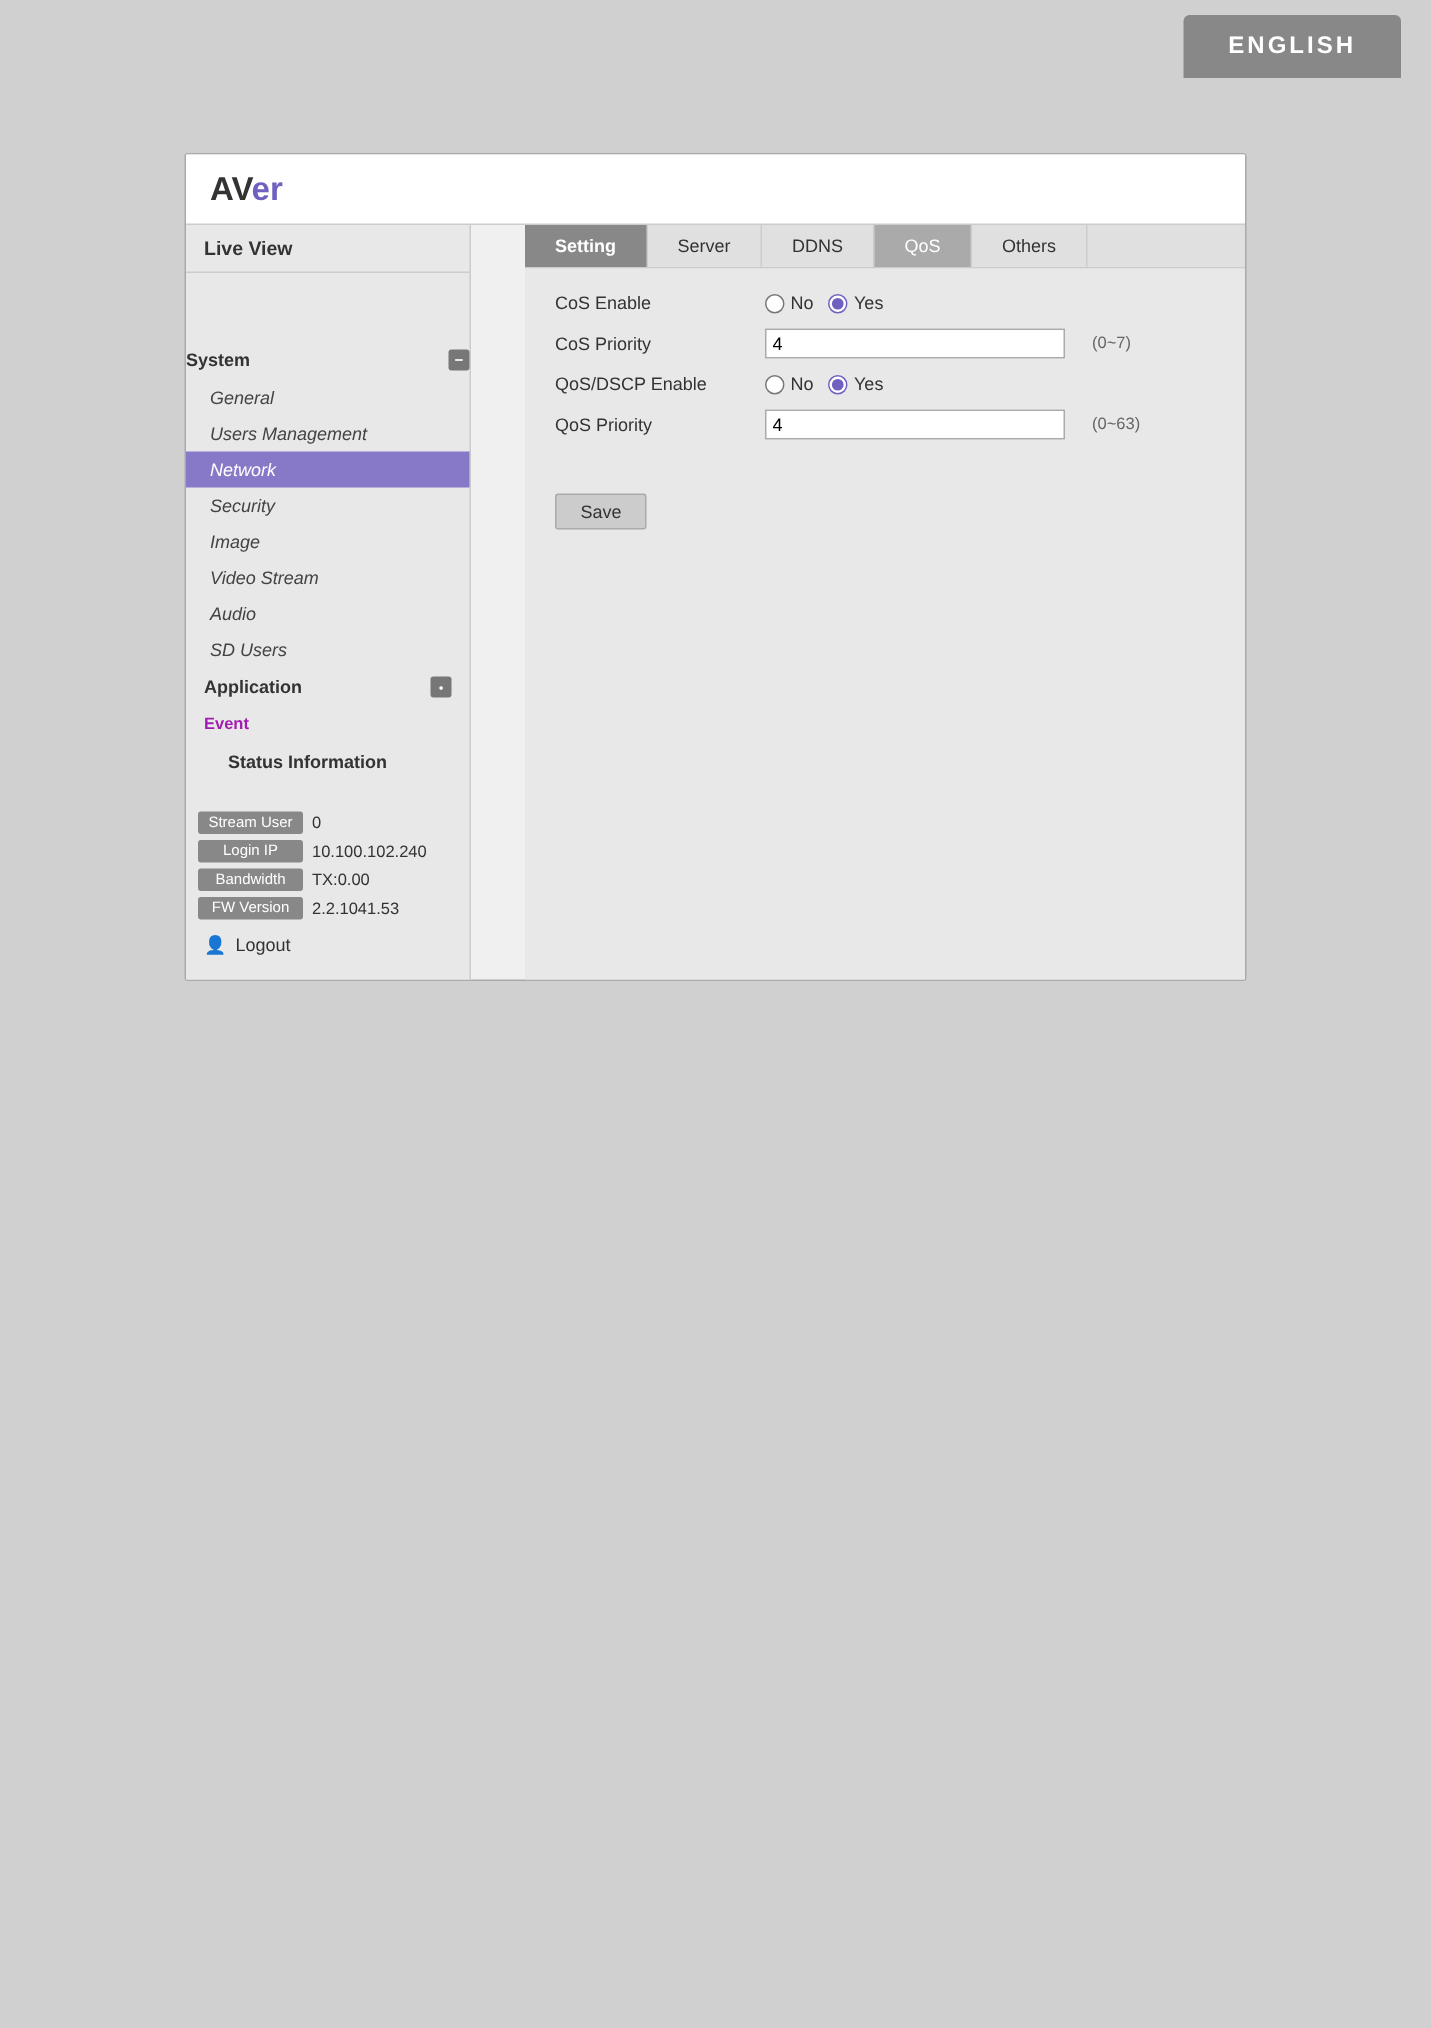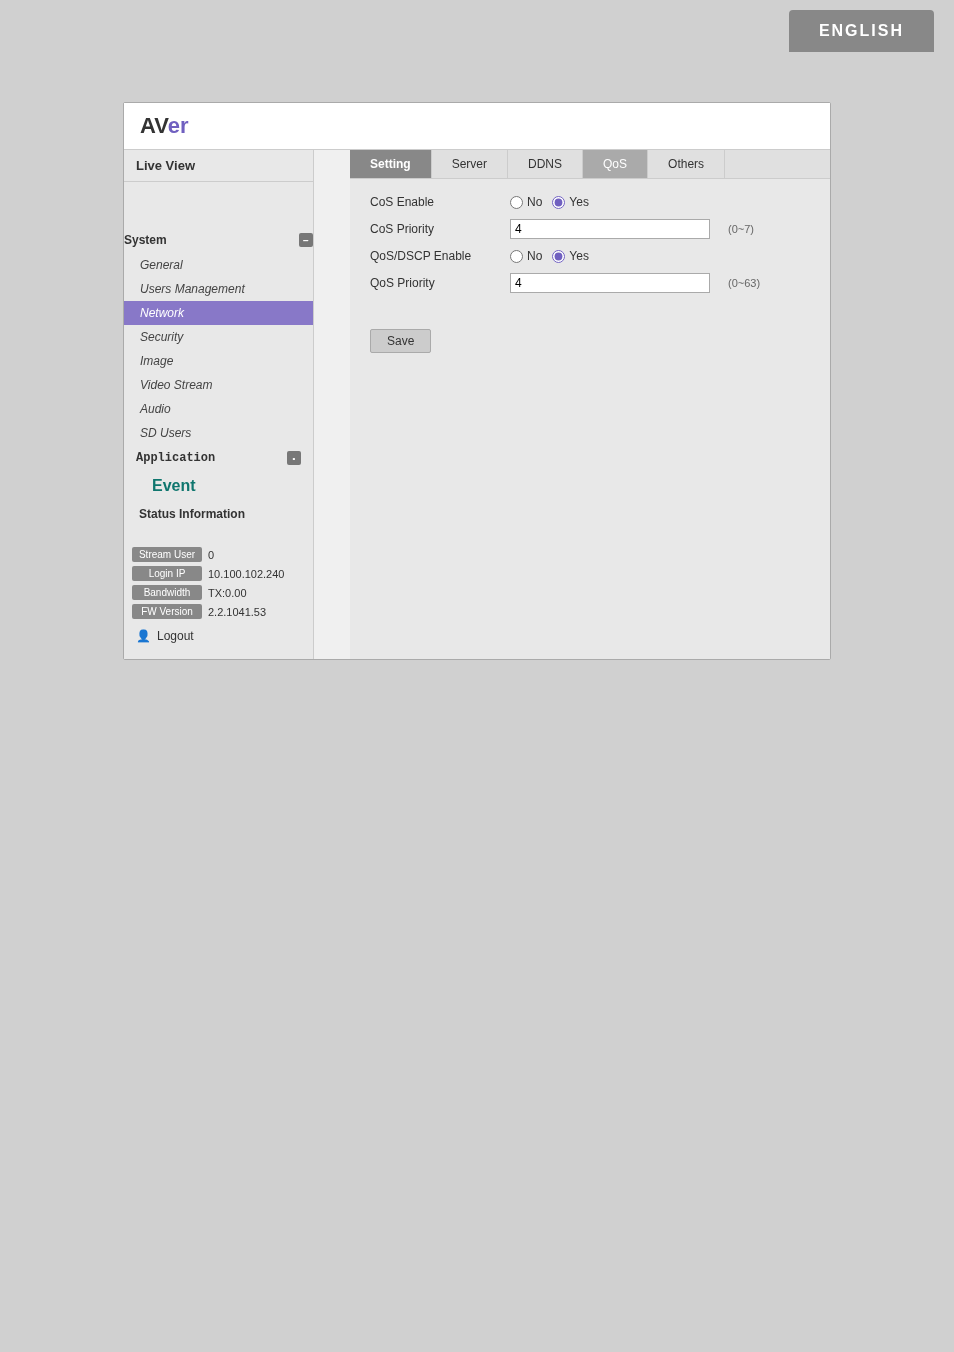--- a/index.html
+++ b/index.html
@@ -115,43 +115,42 @@
 
     .sidebar-app-section {
       display: flex;
       align-items: flex-start;
       justify-content: space-between;
       padding: 6px 12px;
       font-weight: bold;
       color: #333;
       font-size: 12px;
       cursor: pointer;
-      font-family: Liberation Mono, monospace;
     }
     .sidebar-app-section .dot-icon {
       background: #777;
       color: #fff;
       width: 14px;
       height: 14px;
       display: flex;
       align-items: center;
       justify-content: center;
       font-size: 8px;
       border-radius: 2px;
     }
 
     .sidebar-event {
+      padding: 6px 12px;
+      font-weight: bold;
+      color: #a21caf;
+      font-size: 11px;
+      cursor: pointer;
+    }
+    .sidebar-status {
       padding: 6px 28px;
-      font-weight: bold;
-      color: #0f766e;
-      font-size: 16px;
-      cursor: pointer;
-    }
-    .sidebar-status {
-      padding: 6px 15px;
       font-weight: bold;
       color: #333;
       font-size: 12px;
       cursor: pointer;
     }
 
     
     .sidebar-bottom {
       margin-top: 20px;
       padding: 0 8px;

